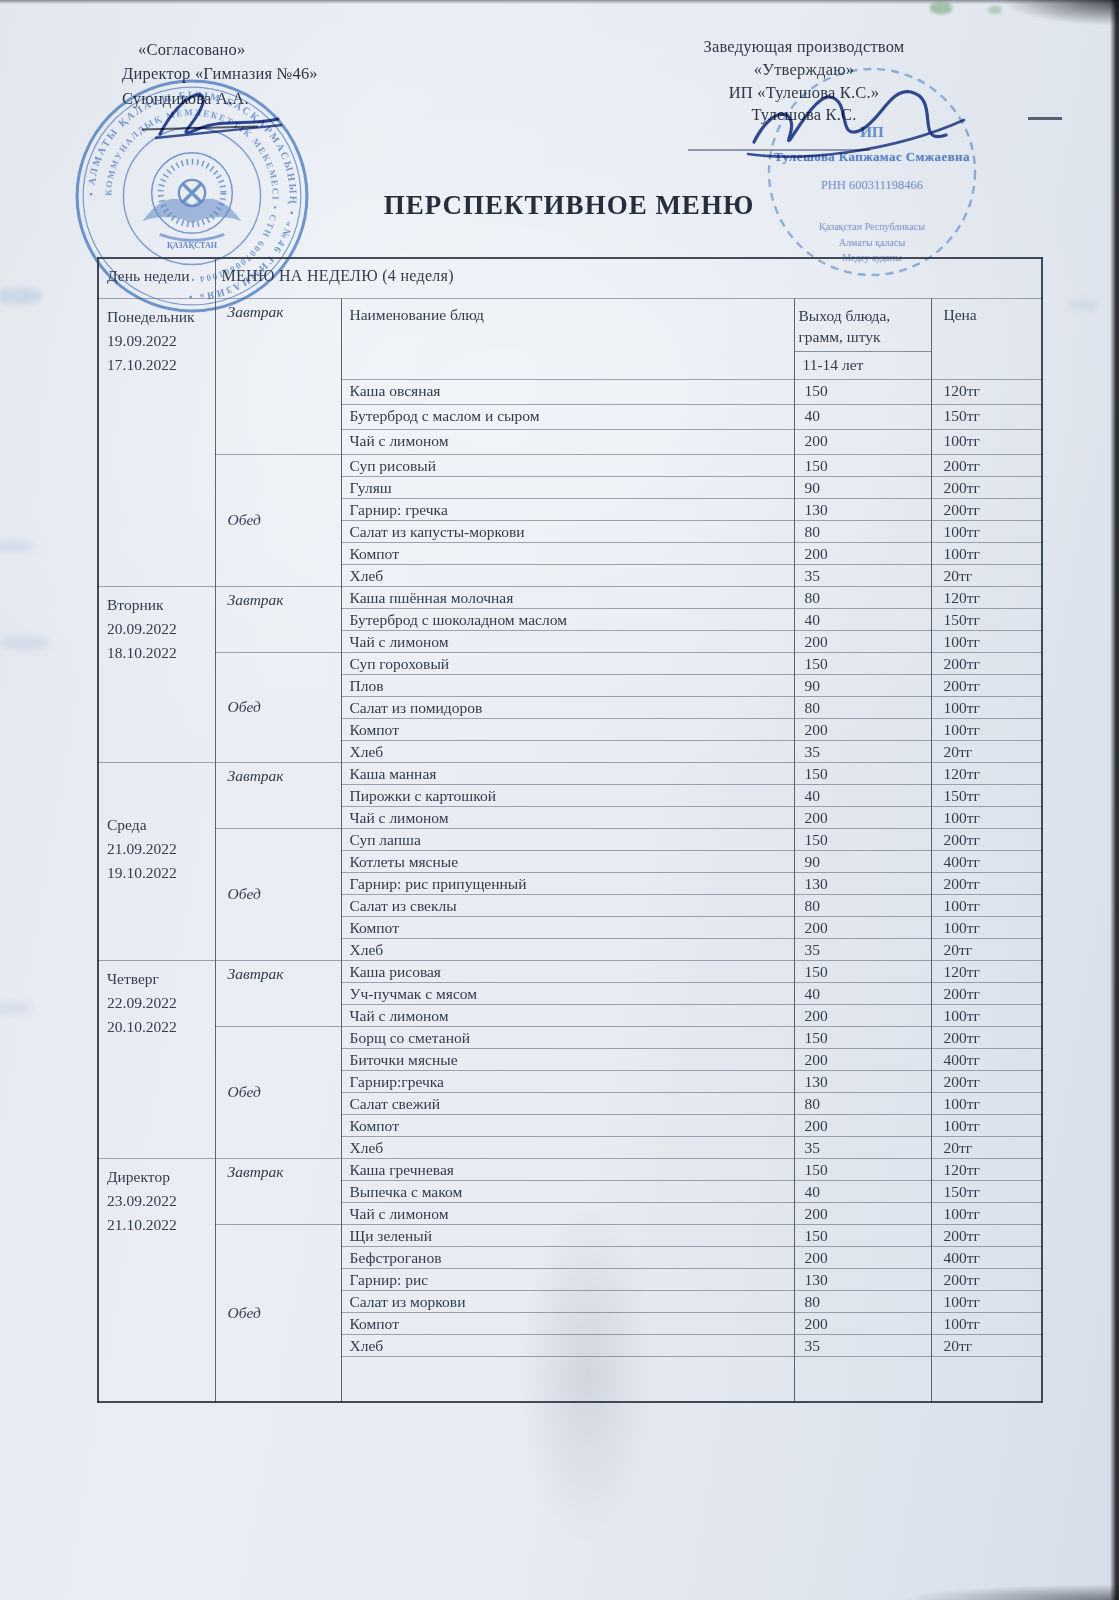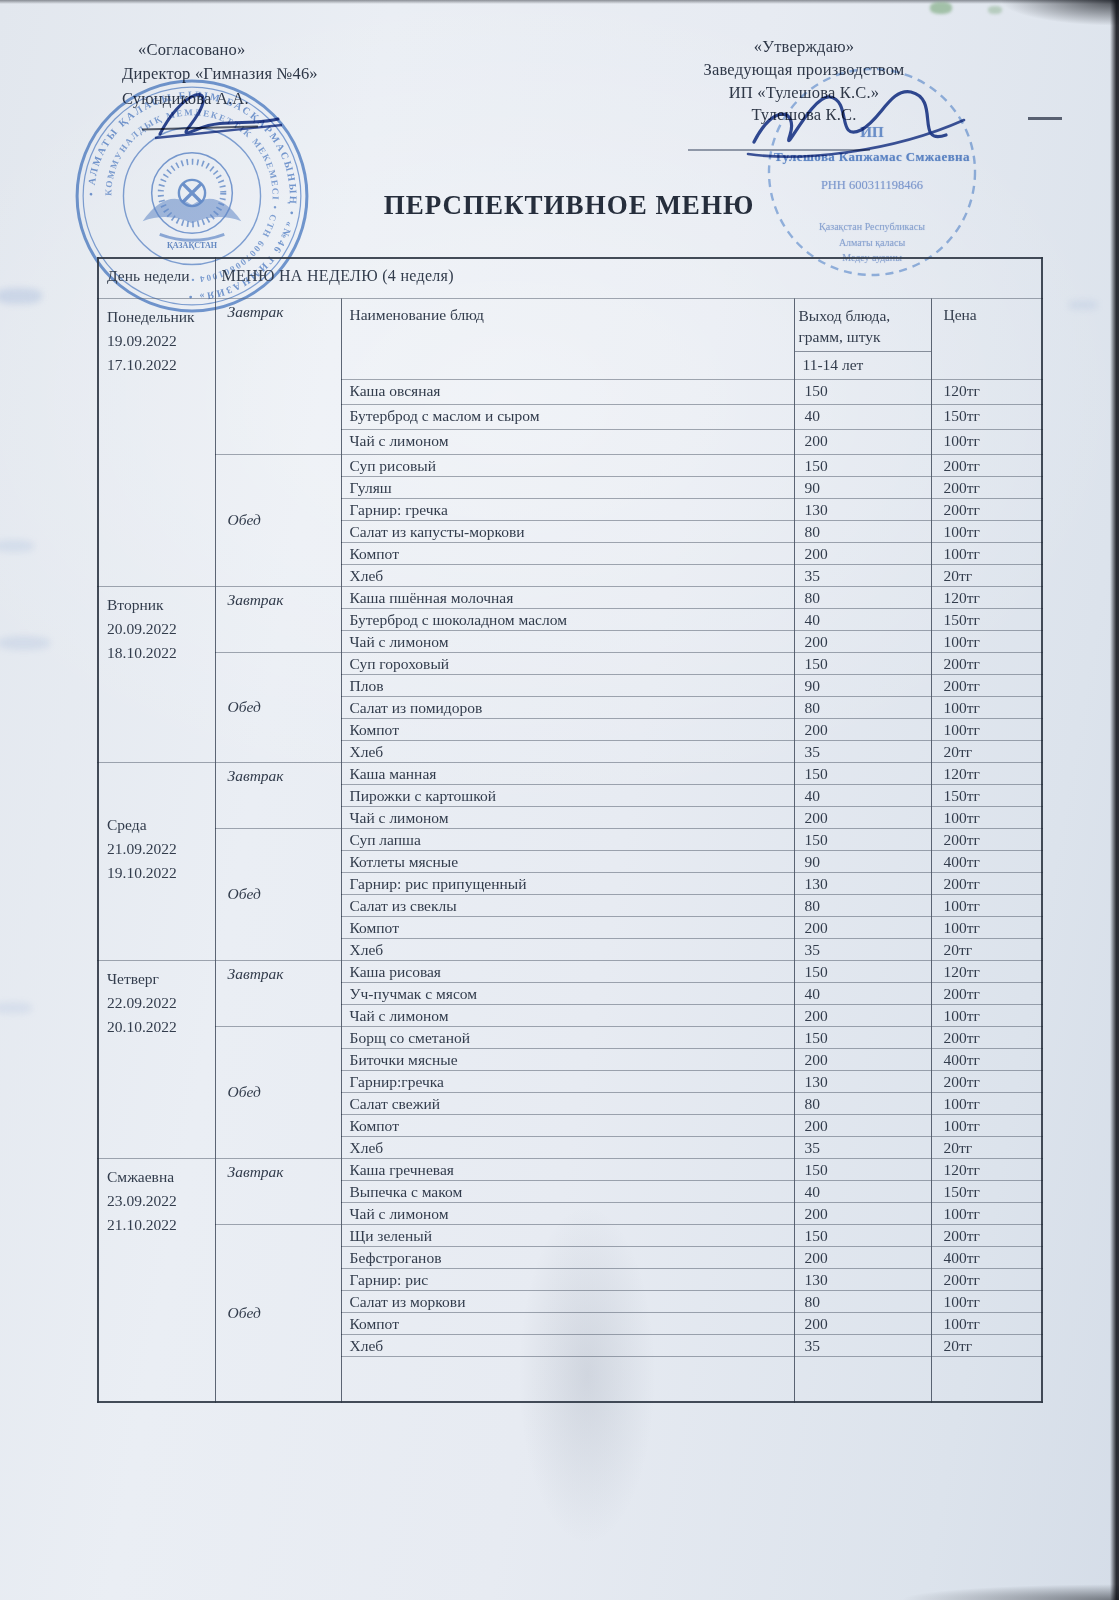--- a/index.html
+++ b/index.html
@@ -122,22 +122,22 @@
   <div class="bleed b7"></div>
 
   <div class="approval approval-left">
     <div class="l1">«Согласовано»</div>
     <div>Директор «Гимназия №46»</div>
     <div>Суюндикова А.А.</div>
   </div>
   <div class="sig-underline-left"></div>
 
   <div class="approval approval-right">
+    <div>Заведующая производством</div>
     <div>«Утверждаю»</div>
-    <div>Заведующая производством</div>
     <div>ИП «Тулешова К.С.»</div>
     <div>Тулешова К.С.</div>
   </div>
   <div class="sig-underline-right"></div>
   <div class="dash-far-right"></div>
 
   <svg class="stamp-left" viewBox="0 0 250 250">
     <g fill="none" stroke="#4d7ec8">
       <circle cx="125" cy="125" r="114" stroke-width="3" opacity=".9"></circle>
       <circle cx="125" cy="125" r="108" stroke-width="1.2" opacity=".8"></circle>
@@ -413,21 +413,21 @@
             <td class="c-out">200</td>
             <td class="c-price">100тг</td>
           </tr>
           <tr style="height: 20px;">
             <td class="c-dish">Хлеб</td>
             <td class="c-out">35</td>
             <td class="c-price">20тг</td>
           </tr>
           <tr class="day-start" style="height: 20px;">
             <td class="c-day" rowspan="10">
-              <div class="dl">Смжаевна</div>
+              <div class="dl">Директор</div>
               <div class="dl">23.09.2022</div>
               <div class="dl">21.10.2022</div>
             </td>
             <td class="c-meal" rowspan="3">Завтрак</td>
             <td class="c-dish">Каша гречневая</td>
             <td class="c-out">150</td>
             <td class="c-price">120тг</td>
           </tr>
           <tr style="height: 20px;">
             <td class="c-dish">Выпечка  с маком</td>

